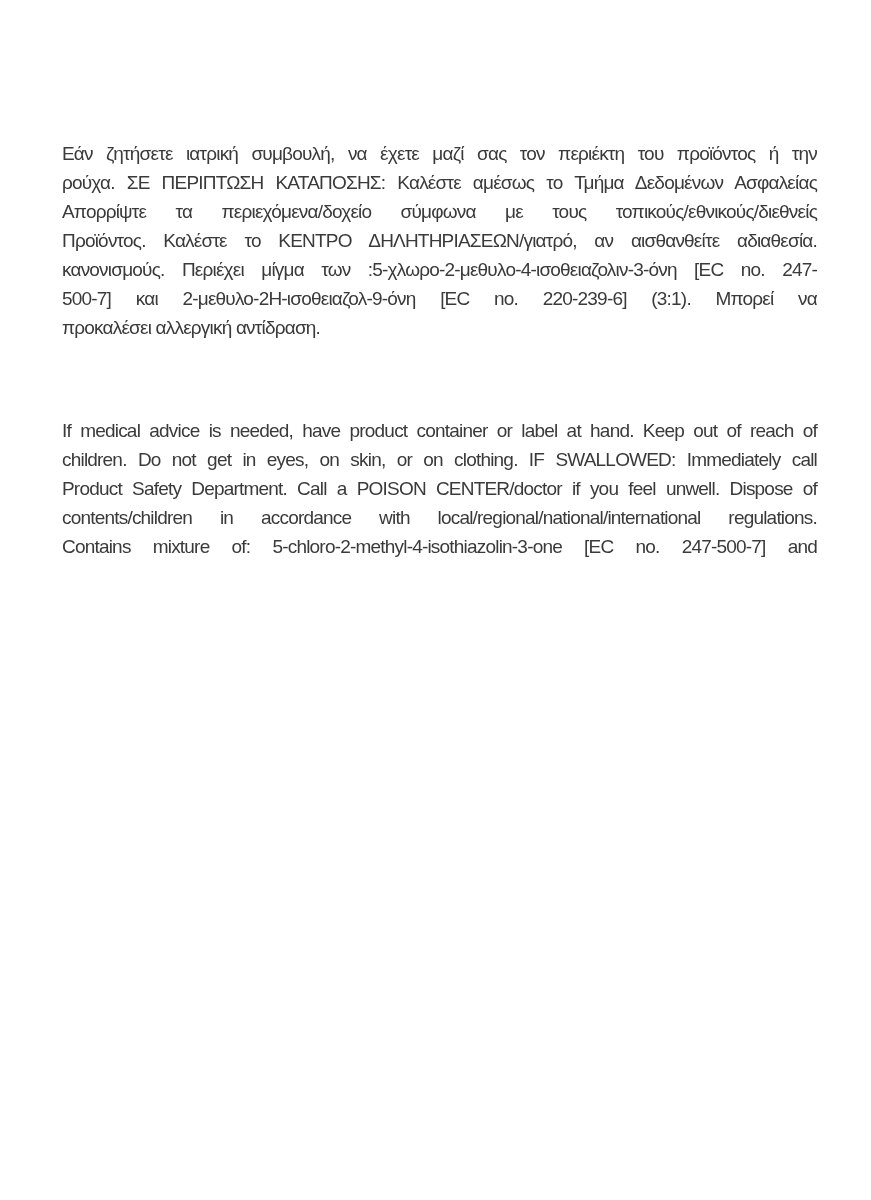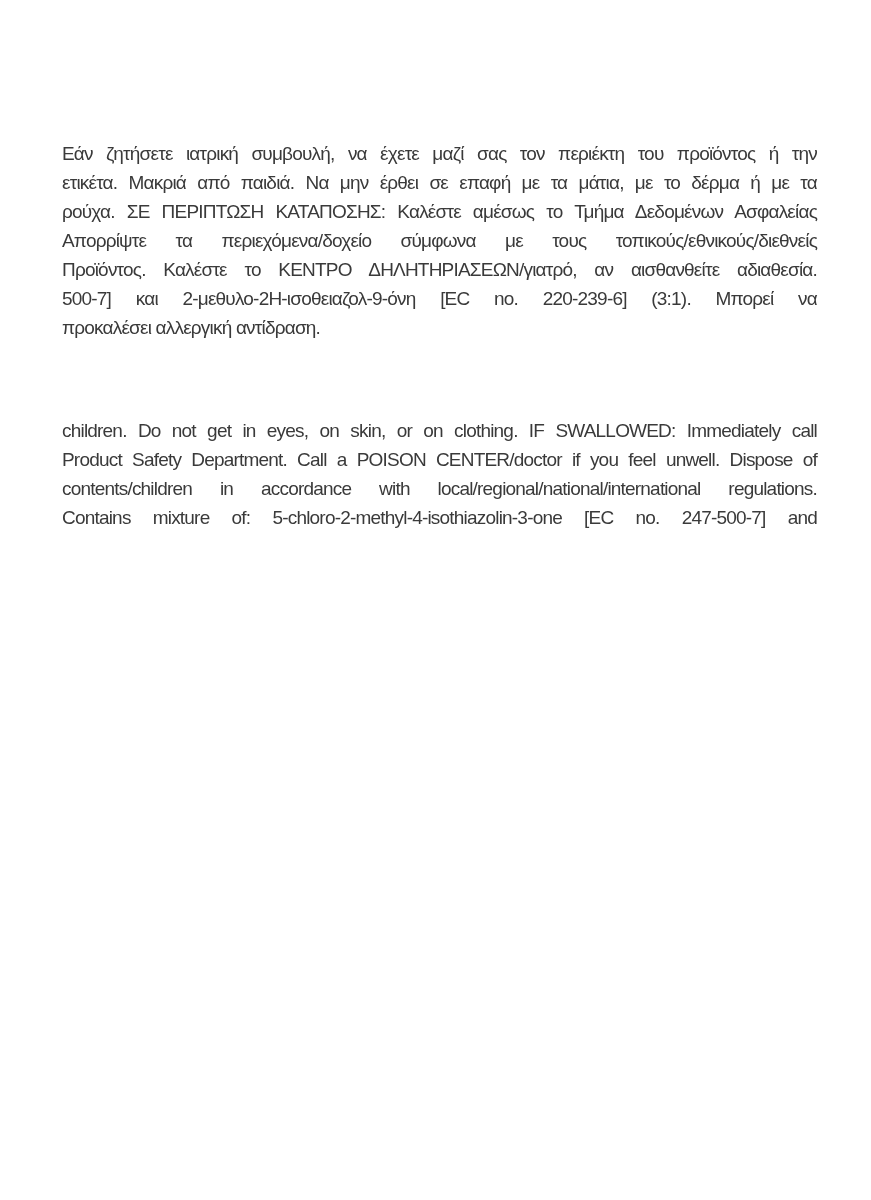--- a/index.html
+++ b/index.html
@@ -43,26 +43,27 @@
   .line.last {
     text-align-last: left;
   }
 </style>
 </head>
 <body>
 
 <div class="page">
   <div class="paragraph paragraph-greek">
       <div class="line">Εάν ζητήσετε ιατρική συμβουλή, να έχετε μαζί σας τον περιέκτη του προϊόντος ή την</div>
-      <div class="line">ετικέτα. Μακριά από παιδιά. Να μην έρθει σε επαφή με τα μάτια, με το δέρμα ή με τα</div>
       <div class="line">ρούχα. ΣΕ ΠΕΡΙΠΤΩΣΗ ΚΑΤΑΠΟΣΗΣ: Καλέστε αμέσως το Τμήμα Δεδομένων Ασφαλείας</div>
       <div class="line">Απορρίψτε τα περιεχόμενα/δοχείο σύμφωνα με τους τοπικούς/εθνικούς/διεθνείς</div>
       <div class="line">Προϊόντος. Καλέστε το ΚΕΝΤΡΟ ΔΗΛΗΤΗΡΙΑΣΕΩΝ/γιατρό, αν αισθανθείτε αδιαθεσία.</div>
+      <div class="line">κανονισμούς. Περιέχει μίγμα των :5-χλωρο-2-μεθυλο-4-ισοθειαζολιν-3-όνη [EC no. 247-</div>
       <div class="line">500-7] και 2-μεθυλο-2H-ισοθειαζολ-9-όνη [EC no. 220-239-6] (3:1). Μπορεί να</div>
       <div class="line last">προκαλέσει αλλεργική αντίδραση.</div>
     </div>
   <div class="paragraph paragraph-english">
+      <div class="line">If medical advice is needed, have product container or label at hand. Keep out of reach of</div>
       <div class="line">children. Do not get in eyes, on skin, or on clothing. IF SWALLOWED: Immediately call</div>
       <div class="line">Product Safety Department. Call a POISON CENTER/doctor if you feel unwell. Dispose of</div>
       <div class="line">contents/children in accordance with local/regional/national/international regulations.</div>
       <div class="line">Contains mixture of: 5-chloro-2-methyl-4-isothiazolin-3-one [EC no. 247-500-7] and</div>
     </div>
 </div>
 
 </body></html>

